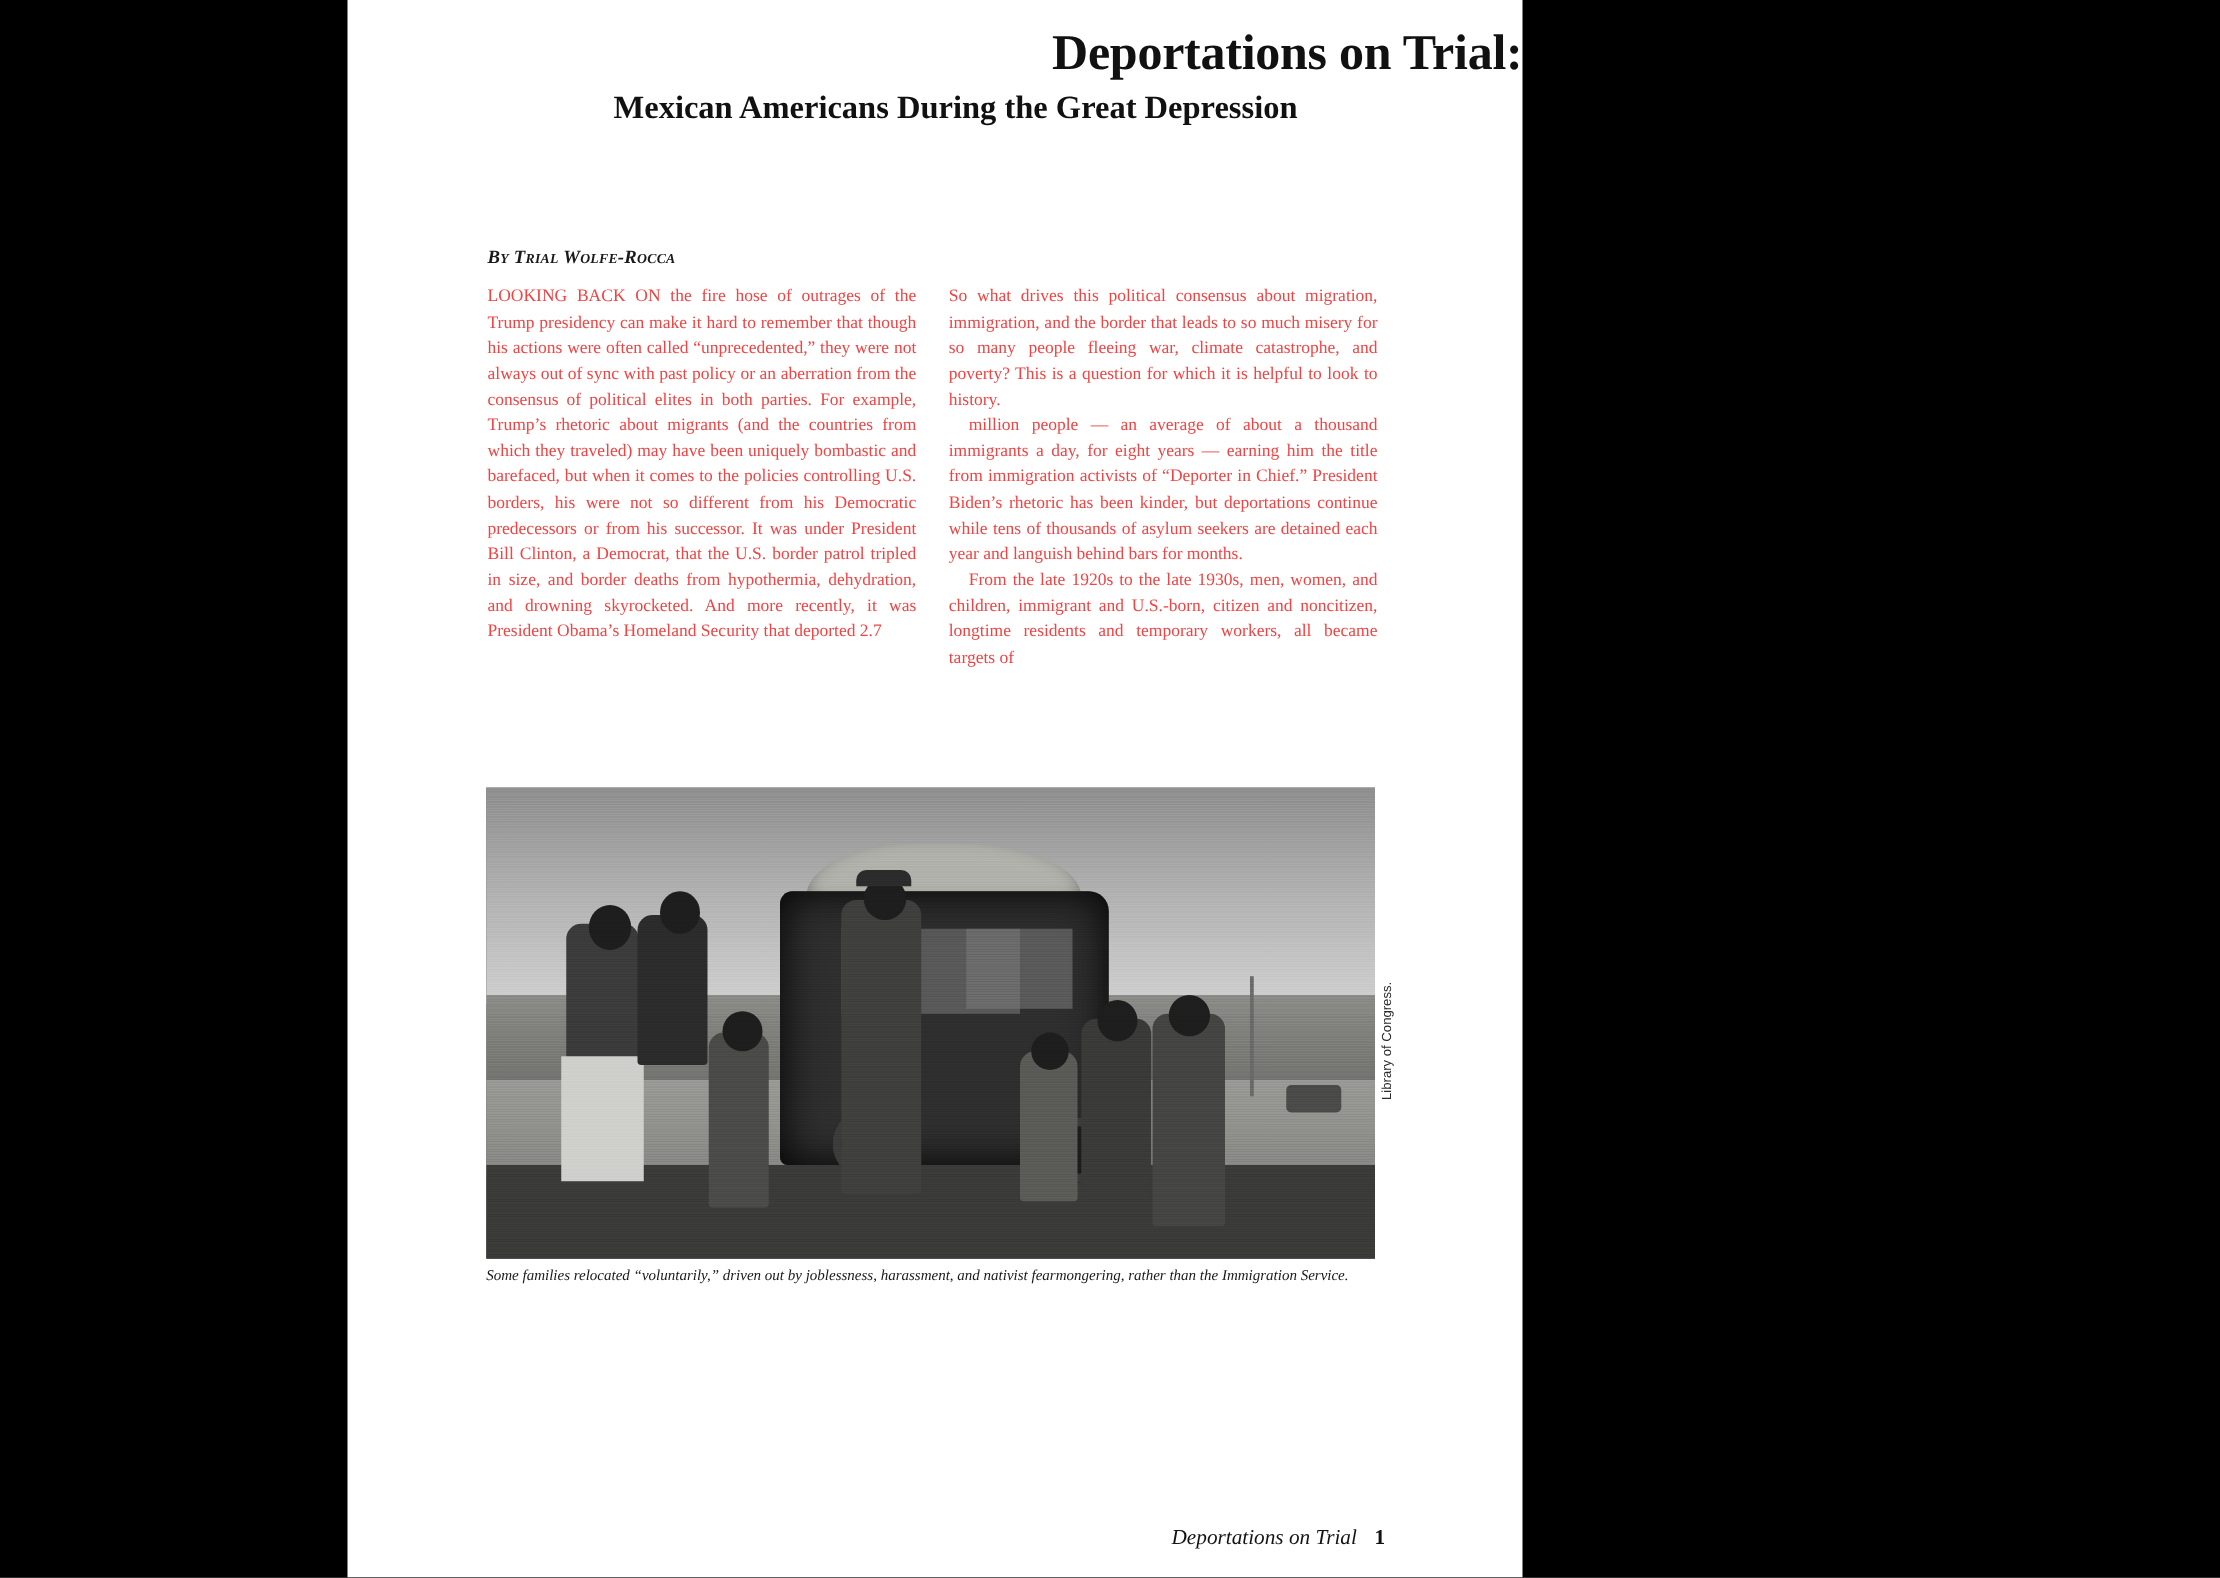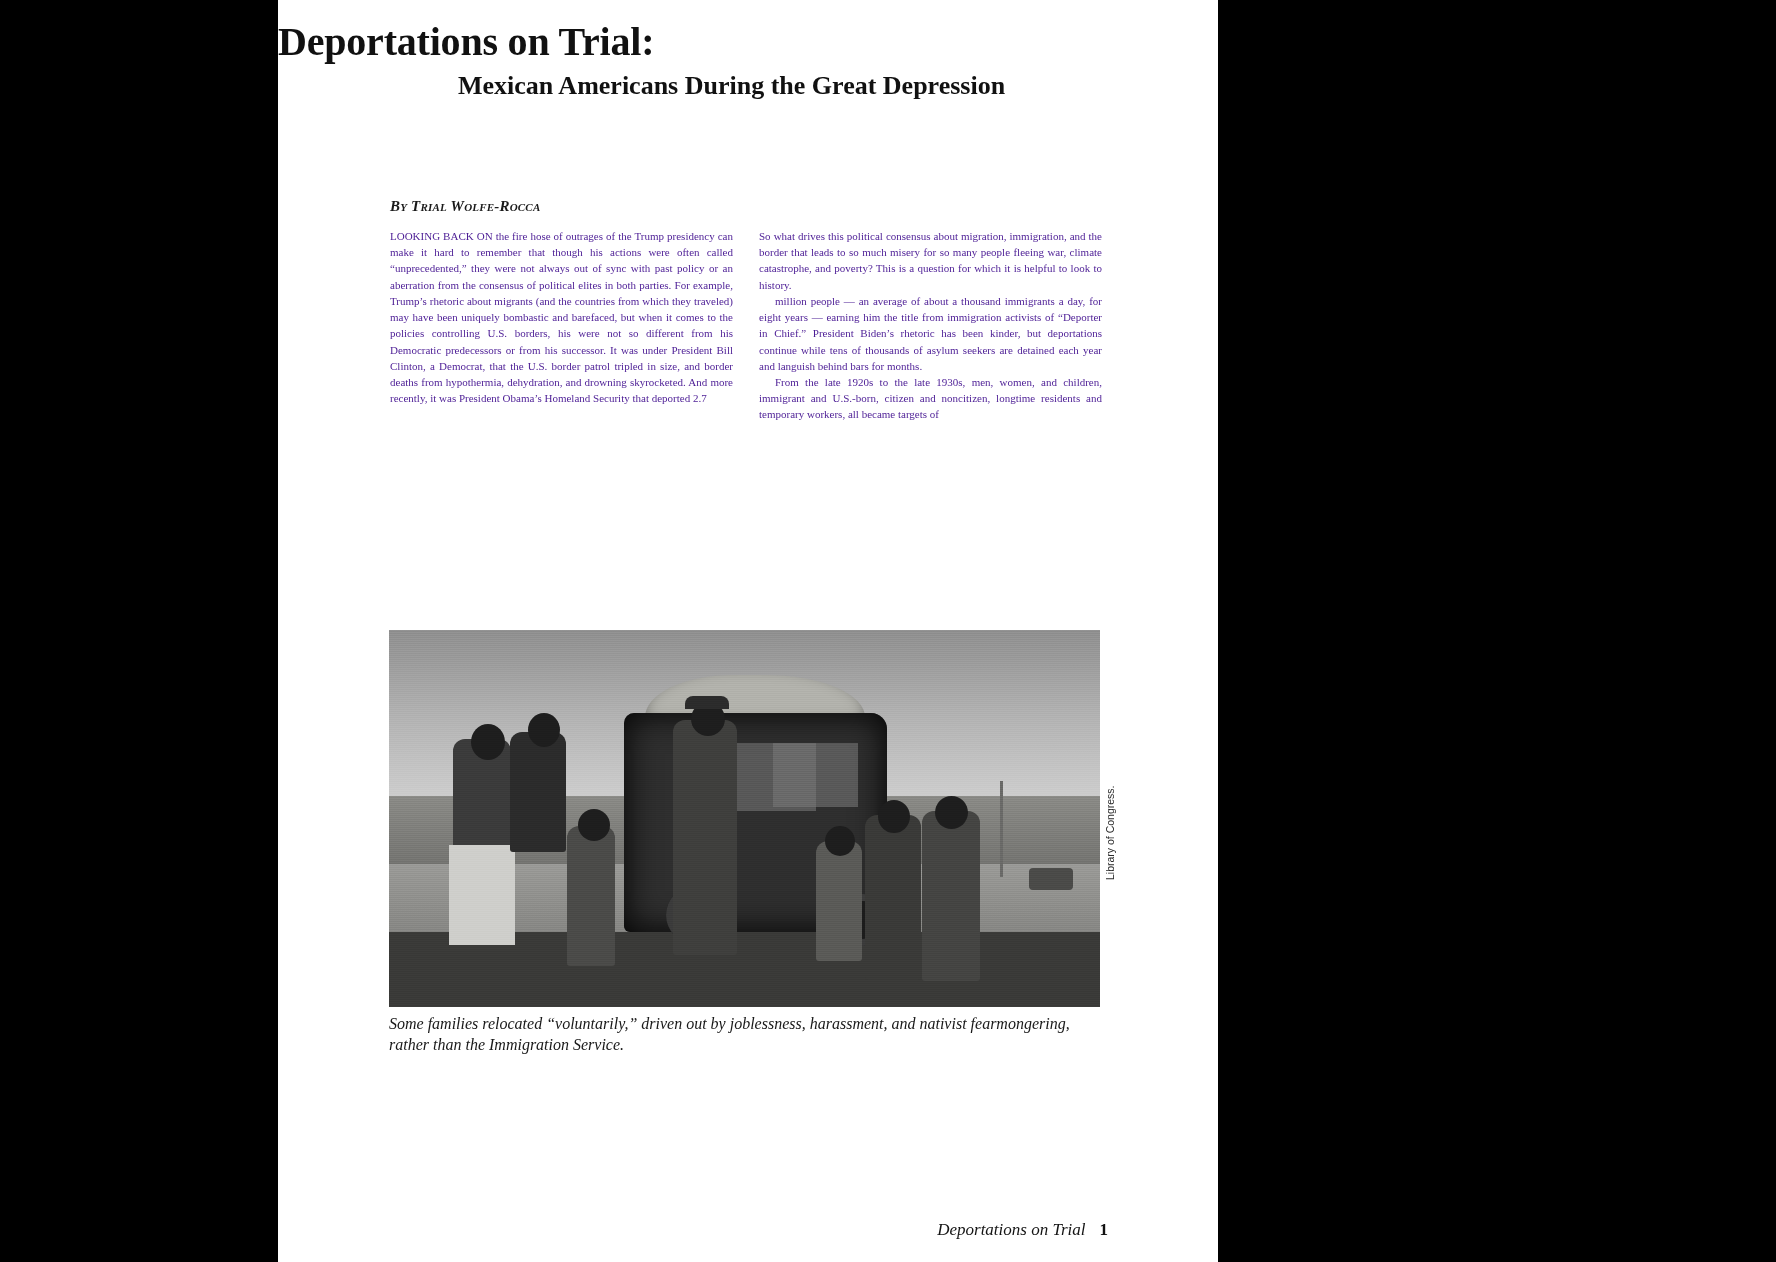--- a/index.html
+++ b/index.html
@@ -30,21 +30,21 @@
   .page-inner {
     position: absolute;
     left: 0;
     top: 0;
     width: 940px;
     height: 1262px;
   }
 
   
   .title-block {
-    text-align: left;
+    text-align: right;
     padding-top: 20px;
   }
   .title-main {
     font-family: "Liberation Serif", serif;
     font-weight: bold;
     font-size: 40px;
     line-height: 1.12;
     color: #111111;
     letter-spacing: -0.2px;
   }
@@ -81,25 +81,25 @@
     width: 712px;
     display: flex;
     gap: 26px;
   }
   .col {
     width: 343px;
   }
   .col p {
     margin: 0;
     font-family: "Liberation Serif", serif;
-    font-size: 11px;
+    font-size: 14px;
     line-height: 1.475;
     text-align: justify;
     text-justify: inter-word;
-    color: #4c1d95;
+    color: #ef4444;
     hyphens: auto;
   }
   .col p + p {
     text-indent: 16px;
   }
   .lead-caps {
     font-variant: small-caps;
   }
 
   
@@ -232,21 +232,21 @@
     color: #2b2b2b;
     white-space: nowrap;
   }
   .caption {
     position: absolute;
     left: 111px;
     top: 1013px;
     width: 690px;
     font-family: "Liberation Serif", serif;
     font-style: italic;
-    font-size: 16px;
+    font-size: 12px;
     line-height: 1.33;
     color: #191919;
   }
 
   
   .footer {
     position: absolute;
     right: 110px;
     bottom: 22px;
     display: flex;

